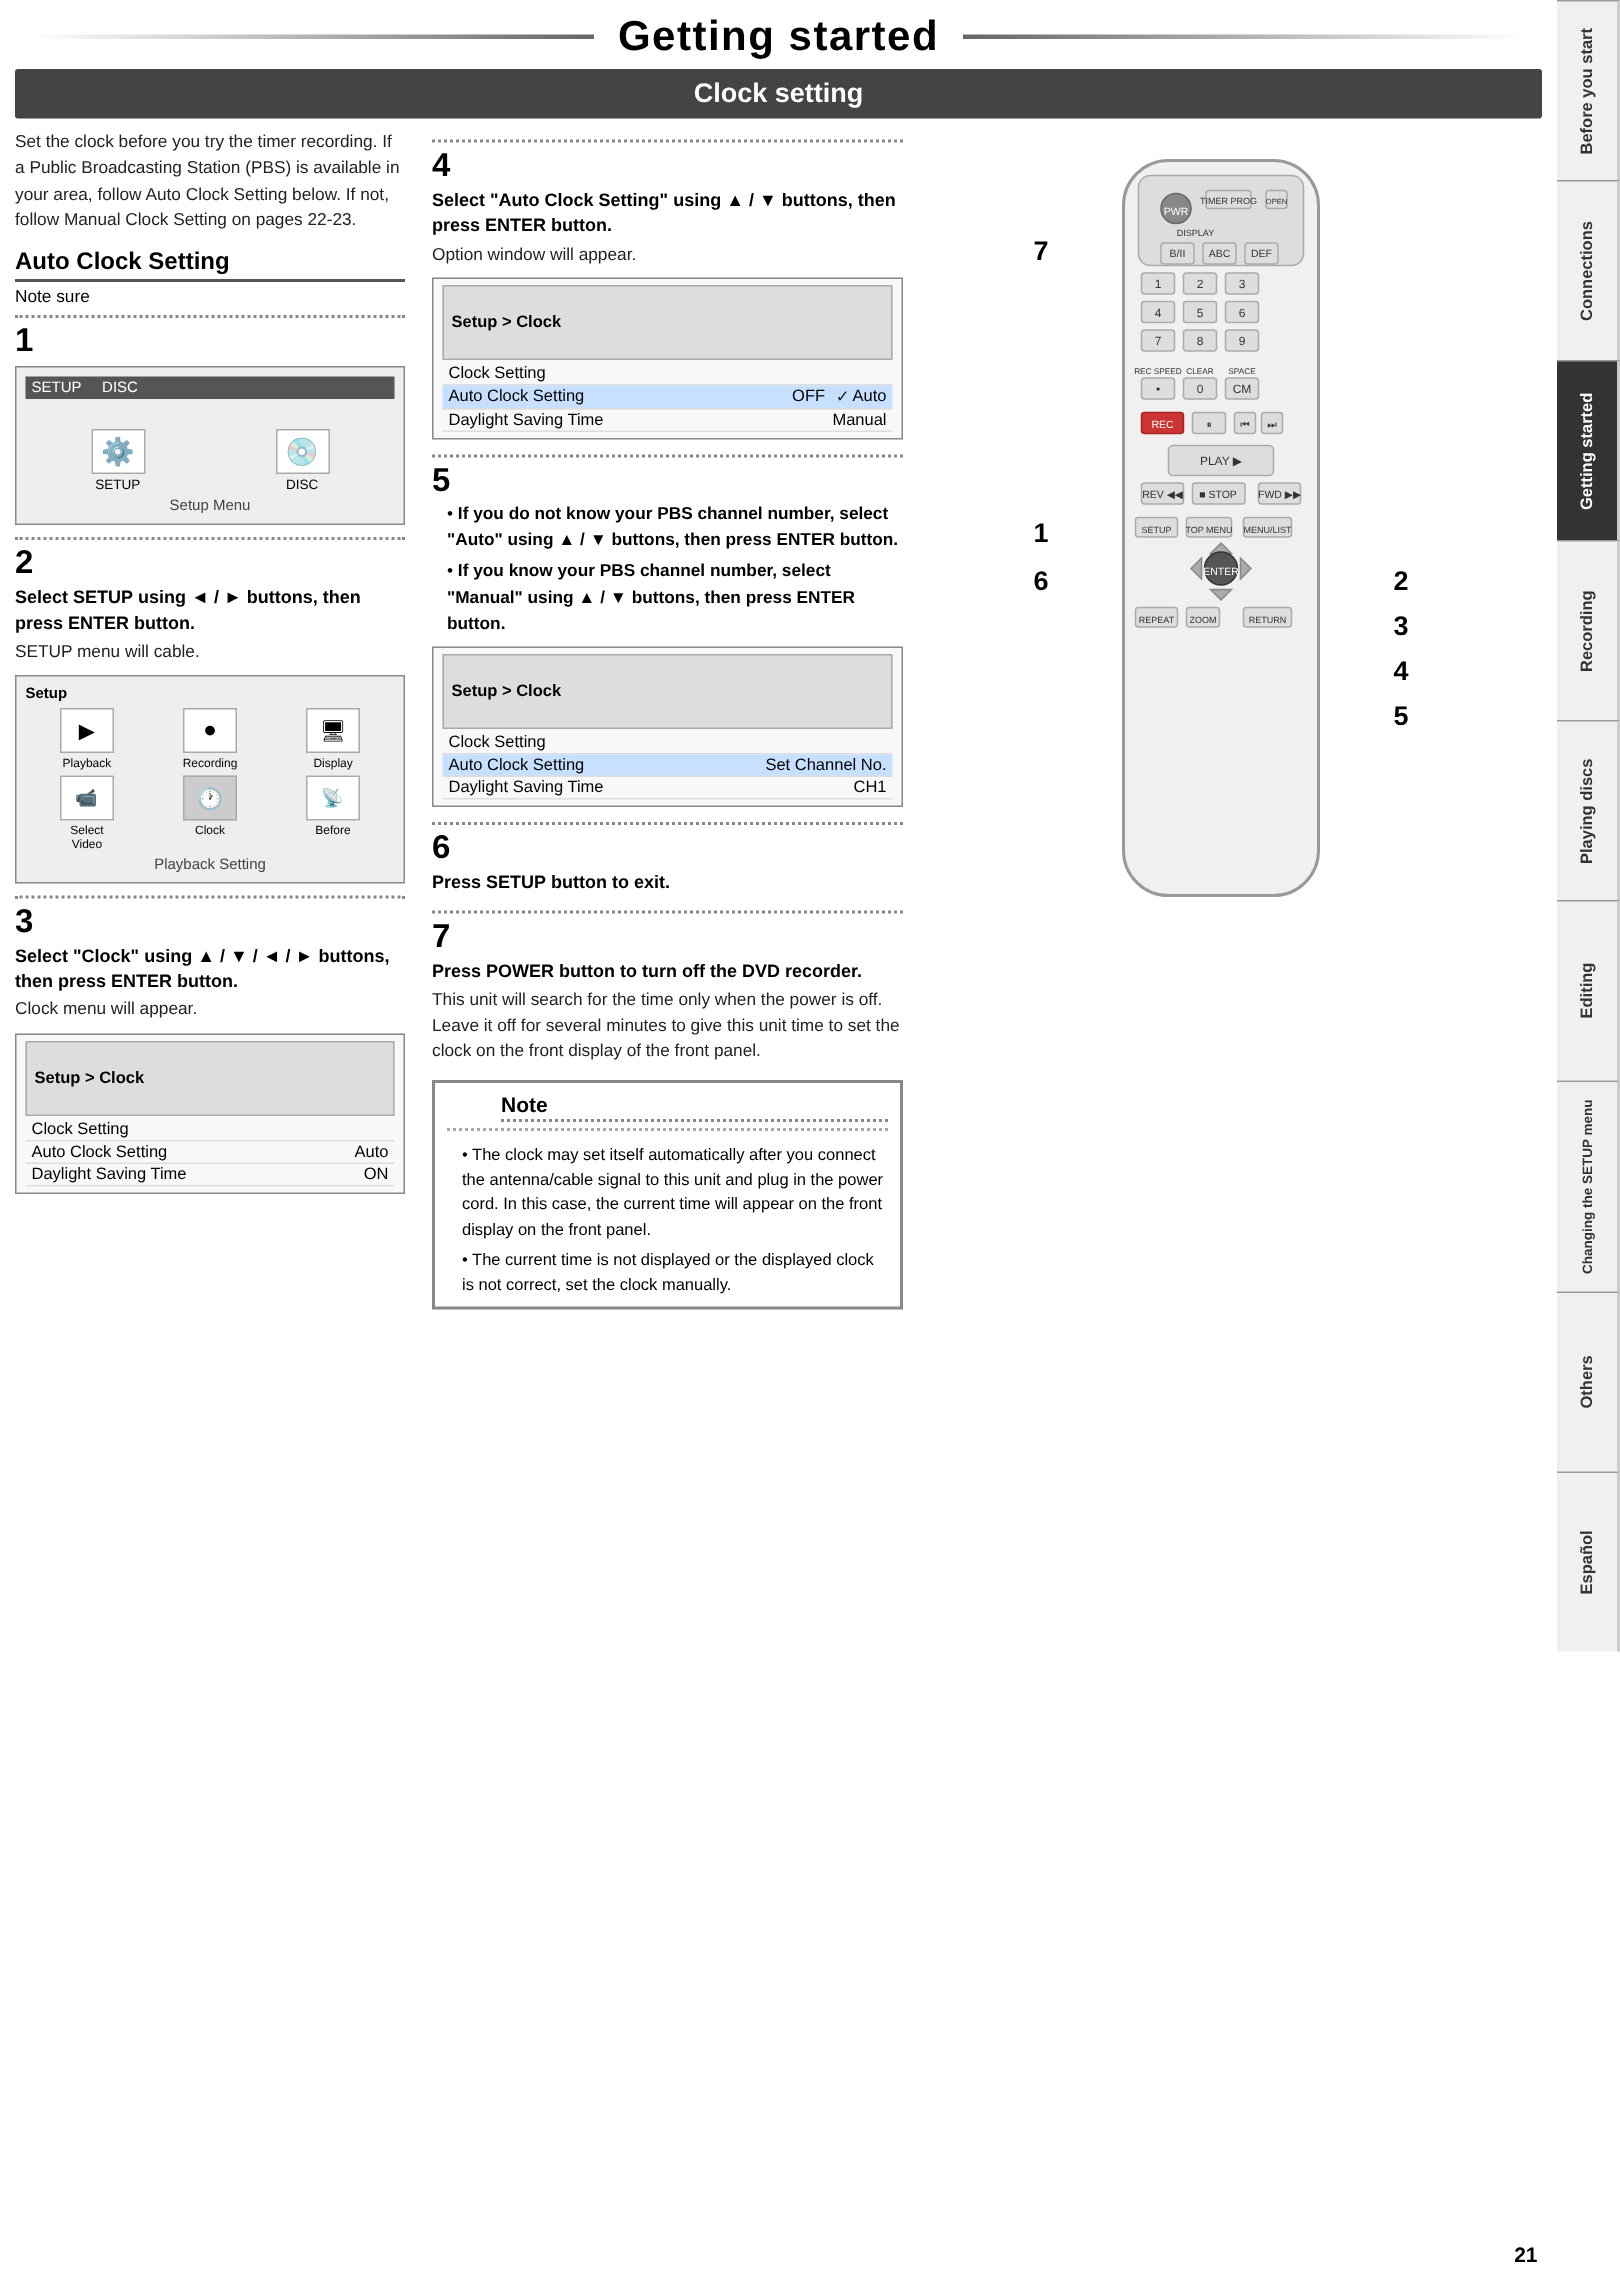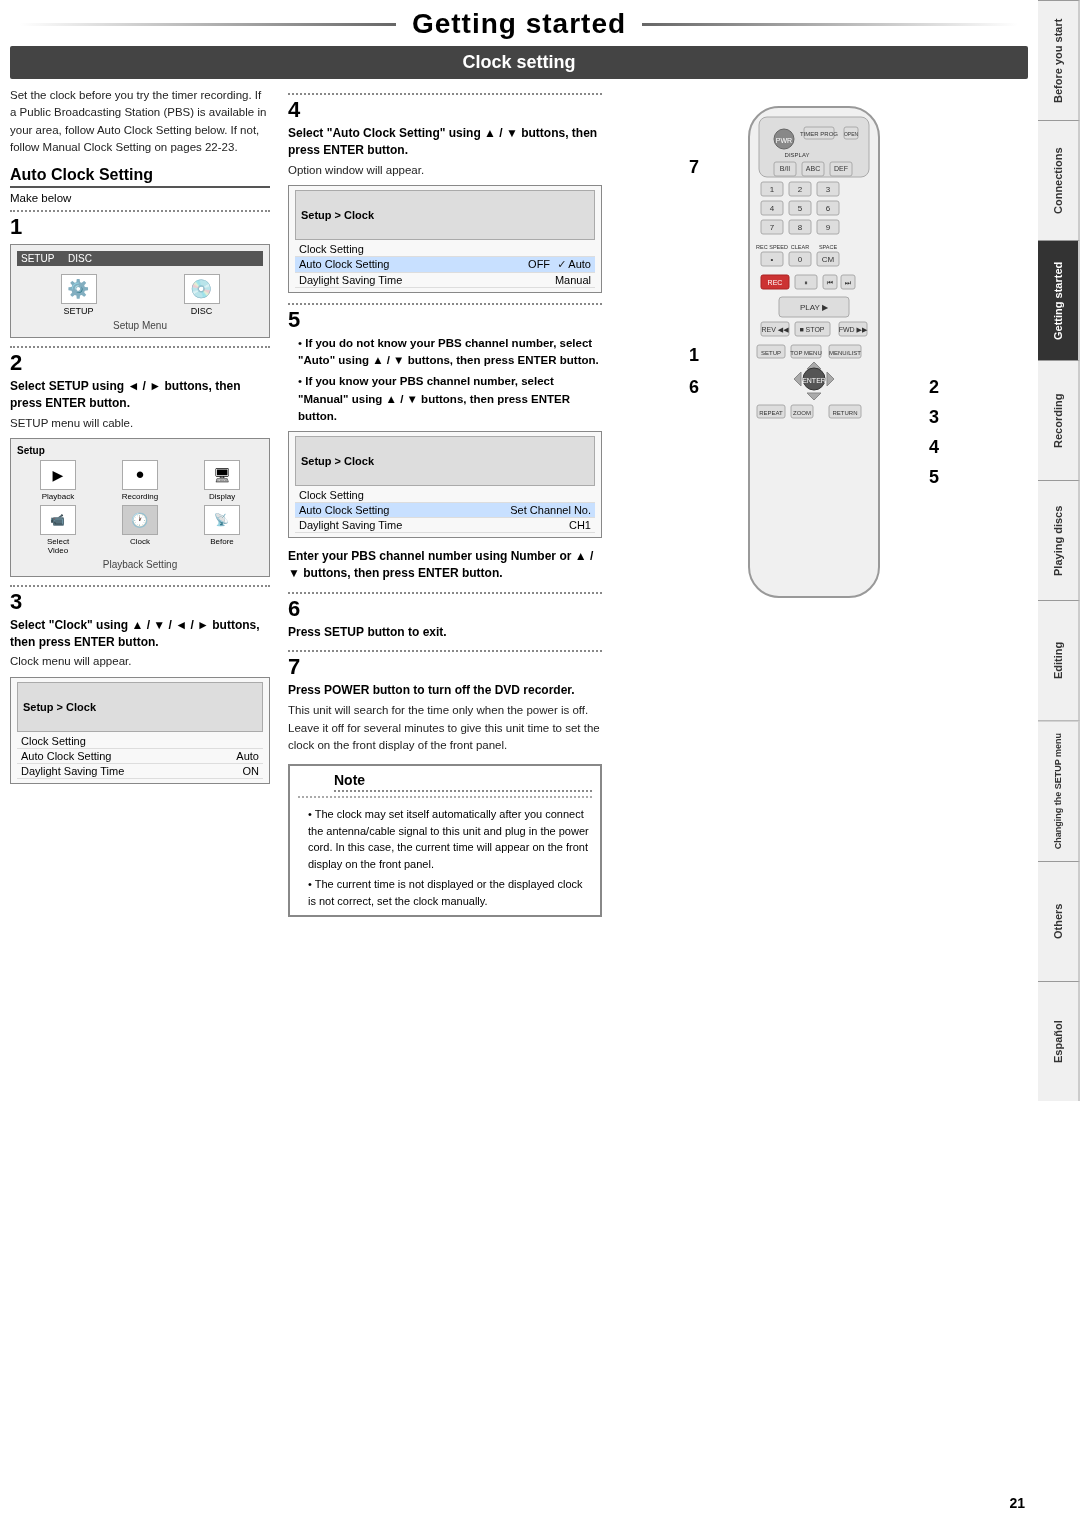--- a/index.html
+++ b/index.html
@@ -304,29 +304,29 @@
 
     <div class="section-header">Clock setting</div>
 
     <div class="content-grid">
 
       <div class="left-col">
 
         <p class="intro-text">Set the clock before you try the timer recording. If a Public Broadcasting Station (PBS) is available in your area, follow Auto Clock Setting below. If not, follow Manual Clock Setting on pages 22-23.</p>
 
         <div class="subsection-title">Auto Clock Setting</div>
-        <div class="make-sure-label">Make below</div>
+        <div class="make-sure-label">Note sure</div>
 
         <div class="step-block">
           <div class="step-divider">
             <span class="step-number">1</span>
           </div>
 
           <div class="setup-menu-box">
-            <div style="background:#555;color:#fff;font-size:10px;padding:2px 4px;margin-bottom:8px;">SETUP &nbsp;&nbsp;&nbsp; DISC</div>
+            <div style="background:#555;color:#fff;font-size:10px;padding:2px 4px;margin-bottom:20px;">SETUP &nbsp;&nbsp;&nbsp; DISC</div>
             <div class="setup-menu-icons">
               <div class="setup-icon-group">
                 <div class="icon-box">⚙️</div>
                 <div style="font-size:9px;">SETUP</div>
               </div>
               <div class="setup-icon-group">
                 <div class="icon-box">💿</div>
                 <div style="font-size:9px;">DISC</div>
               </div>
             </div>
@@ -453,23 +453,20 @@
               <span class="screen-row-label">Auto Clock Setting</span>
               <span class="screen-row-value">Set Channel No.</span>
             </div>
             <div class="screen-row">
               <span class="screen-row-label">Daylight Saving Time</span>
               <span class="screen-row-value">CH1</span>
             </div>
           </div>
         </div>
 
-        <div class="step-block-mid">
-          <div class="step-heading" style="font-size:12px;font-weight:bold;margin-top:4px;">Enter your PBS channel number using Number or <strong>▲ / ▼</strong> buttons, then press <strong>ENTER button.</strong></div>
-        </div>
 
         <div class="step-block-mid">
           <div class="step-divider">
             <span class="step-number">6</span>
           </div>
           <div class="step-heading">Press <strong>SETUP</strong> button to exit.</div>
         </div>
 
         <div class="step-block-mid">
           <div class="step-divider">

